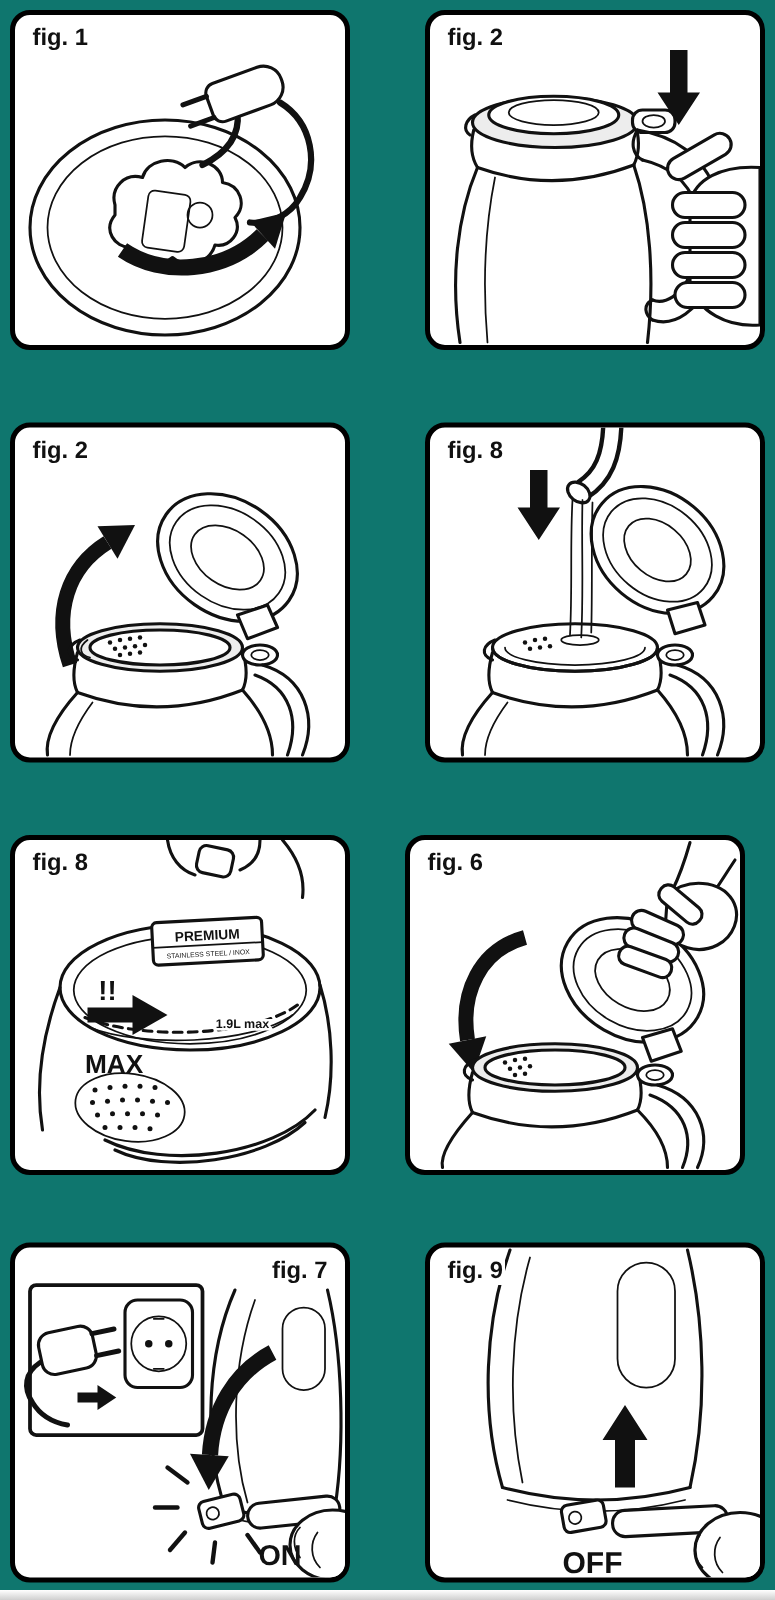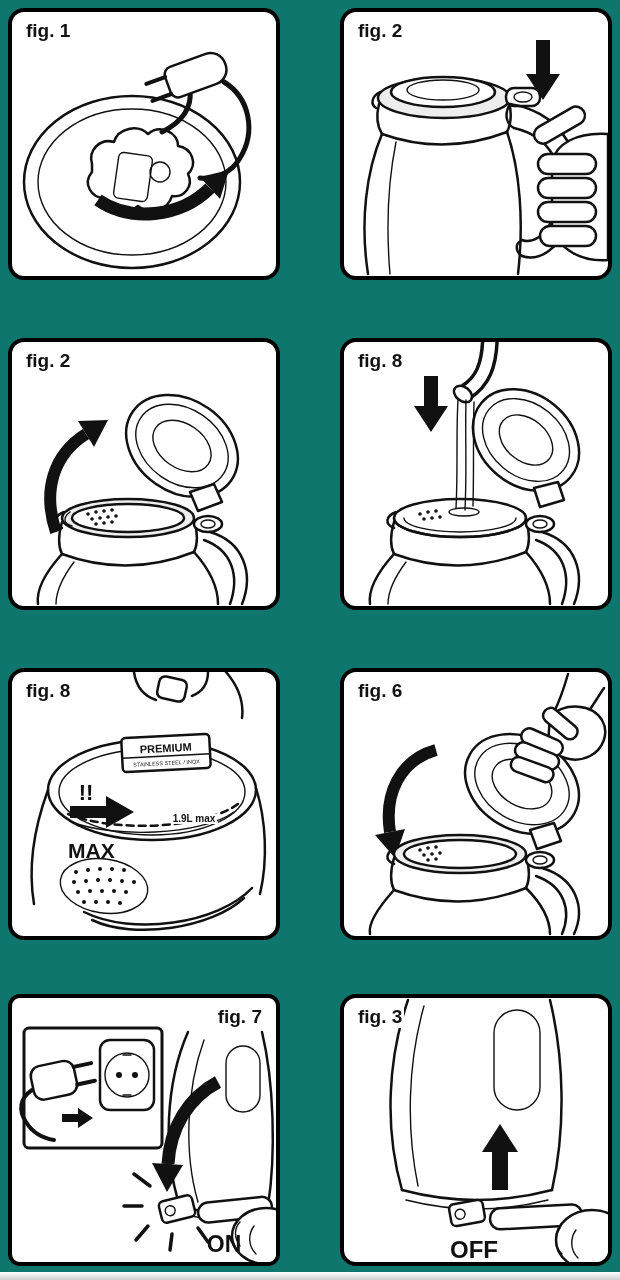--- a/index.html
+++ b/index.html
@@ -9,22 +9,22 @@
          border-radius:16px;background:#fff;box-sizing:border-box;overflow:hidden;}
   .fig-label{position:absolute;top:8px;left:12px;font-weight:bold;font-size:19px;
              color:#111;z-index:3;background:#fff;padding:0 2px;}
   .fig-label.right{left:auto;right:12px;}
   .panel svg{position:absolute;left:0;top:0;width:100%;height:100%;}
   .page-edge{position:absolute;left:0;right:0;bottom:0;height:8px;
              background:linear-gradient(#ffffff,#cfcfcf);}
   
   #p1{left:8px;top:8px;}    #p2{left:340px;top:8px;border-radius:16px;}
   #p3{left:8px;top:338px;}  #p4{left:340px;top:338px;}
-  #p5{left:8px;top:668px;}  #p6{left:340px;top:668px;padding-left:12px;}
-  #p7{left:8px;top:994px;border-radius:12px;}  #p8{left:340px;top:994px;}
+  #p5{left:8px;top:668px;}  #p6{left:324px;top:668px;padding-left:12px;}
+  #p7{left:8px;top:994px;}  #p8{left:340px;top:994px;}
   
   svg .s{fill:none;stroke:#111;stroke-width:2.5;stroke-linecap:round;stroke-linejoin:round;}
   svg .t{fill:none;stroke:#111;stroke-width:1.4;stroke-linecap:round;stroke-linejoin:round;}
   svg .wf{fill:#fff;stroke:#111;stroke-width:2.5;stroke-linecap:round;stroke-linejoin:round;}
   svg .gf{fill:#ededed;stroke:#111;stroke-width:2.5;stroke-linejoin:round;}
   svg .bk{fill:#111;stroke:none;}
   svg .dot{fill:#111;stroke:none;}
   svg text{font-family:"Liberation Sans",sans-serif;fill:#111;}
 </style>
 </head>
@@ -365,21 +365,21 @@
       <g>
         <rect class="wf" x="186" y="202" width="74" height="20" rx="10" transform="rotate(-6 220 212)"></rect>
         <ellipse class="wf" cx="254" cy="238" rx="34" ry="28"></ellipse>
         <path class="t" d="M228,224 C222,230 222,240 228,248 M242,228 C236,236 236,248 244,256"></path>
       </g>
       <text x="212" y="254" text-anchor="middle" font-size="23" font-weight="bold">ON</text>
     </svg>
   </section>
 
   <section class="panel" id="p8">
-    <div class="fig-label">fig. 3</div>
+    <div class="fig-label">fig. 9</div>
     <svg viewBox="0 0 264 264">
       <g>
         <path class="s" d="M64,2 C44,60 40,130 58,192"></path>
         <path class="s" d="M206,2 C220,60 222,130 208,192"></path>
         <path class="s" d="M58,192 Q133,212 208,192"></path>
         <path class="t" d="M62,202 Q133,220 204,202"></path>
         <path class="t" d="M80,8 C64,64 62,130 74,188"></path>
         <rect class="t" x="150" y="12" width="46" height="100" rx="23"></rect>
       </g>
       <path class="bk" d="M148,192 v-38 h-10 l18,-28 18,28 h-10 v38 z"></path>

